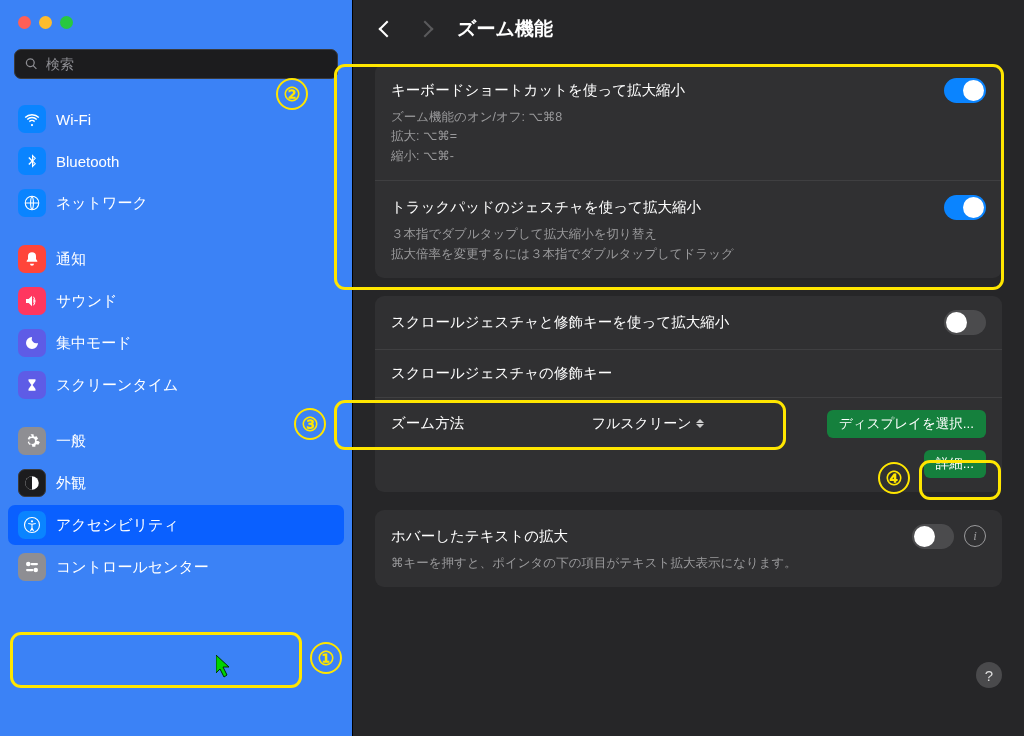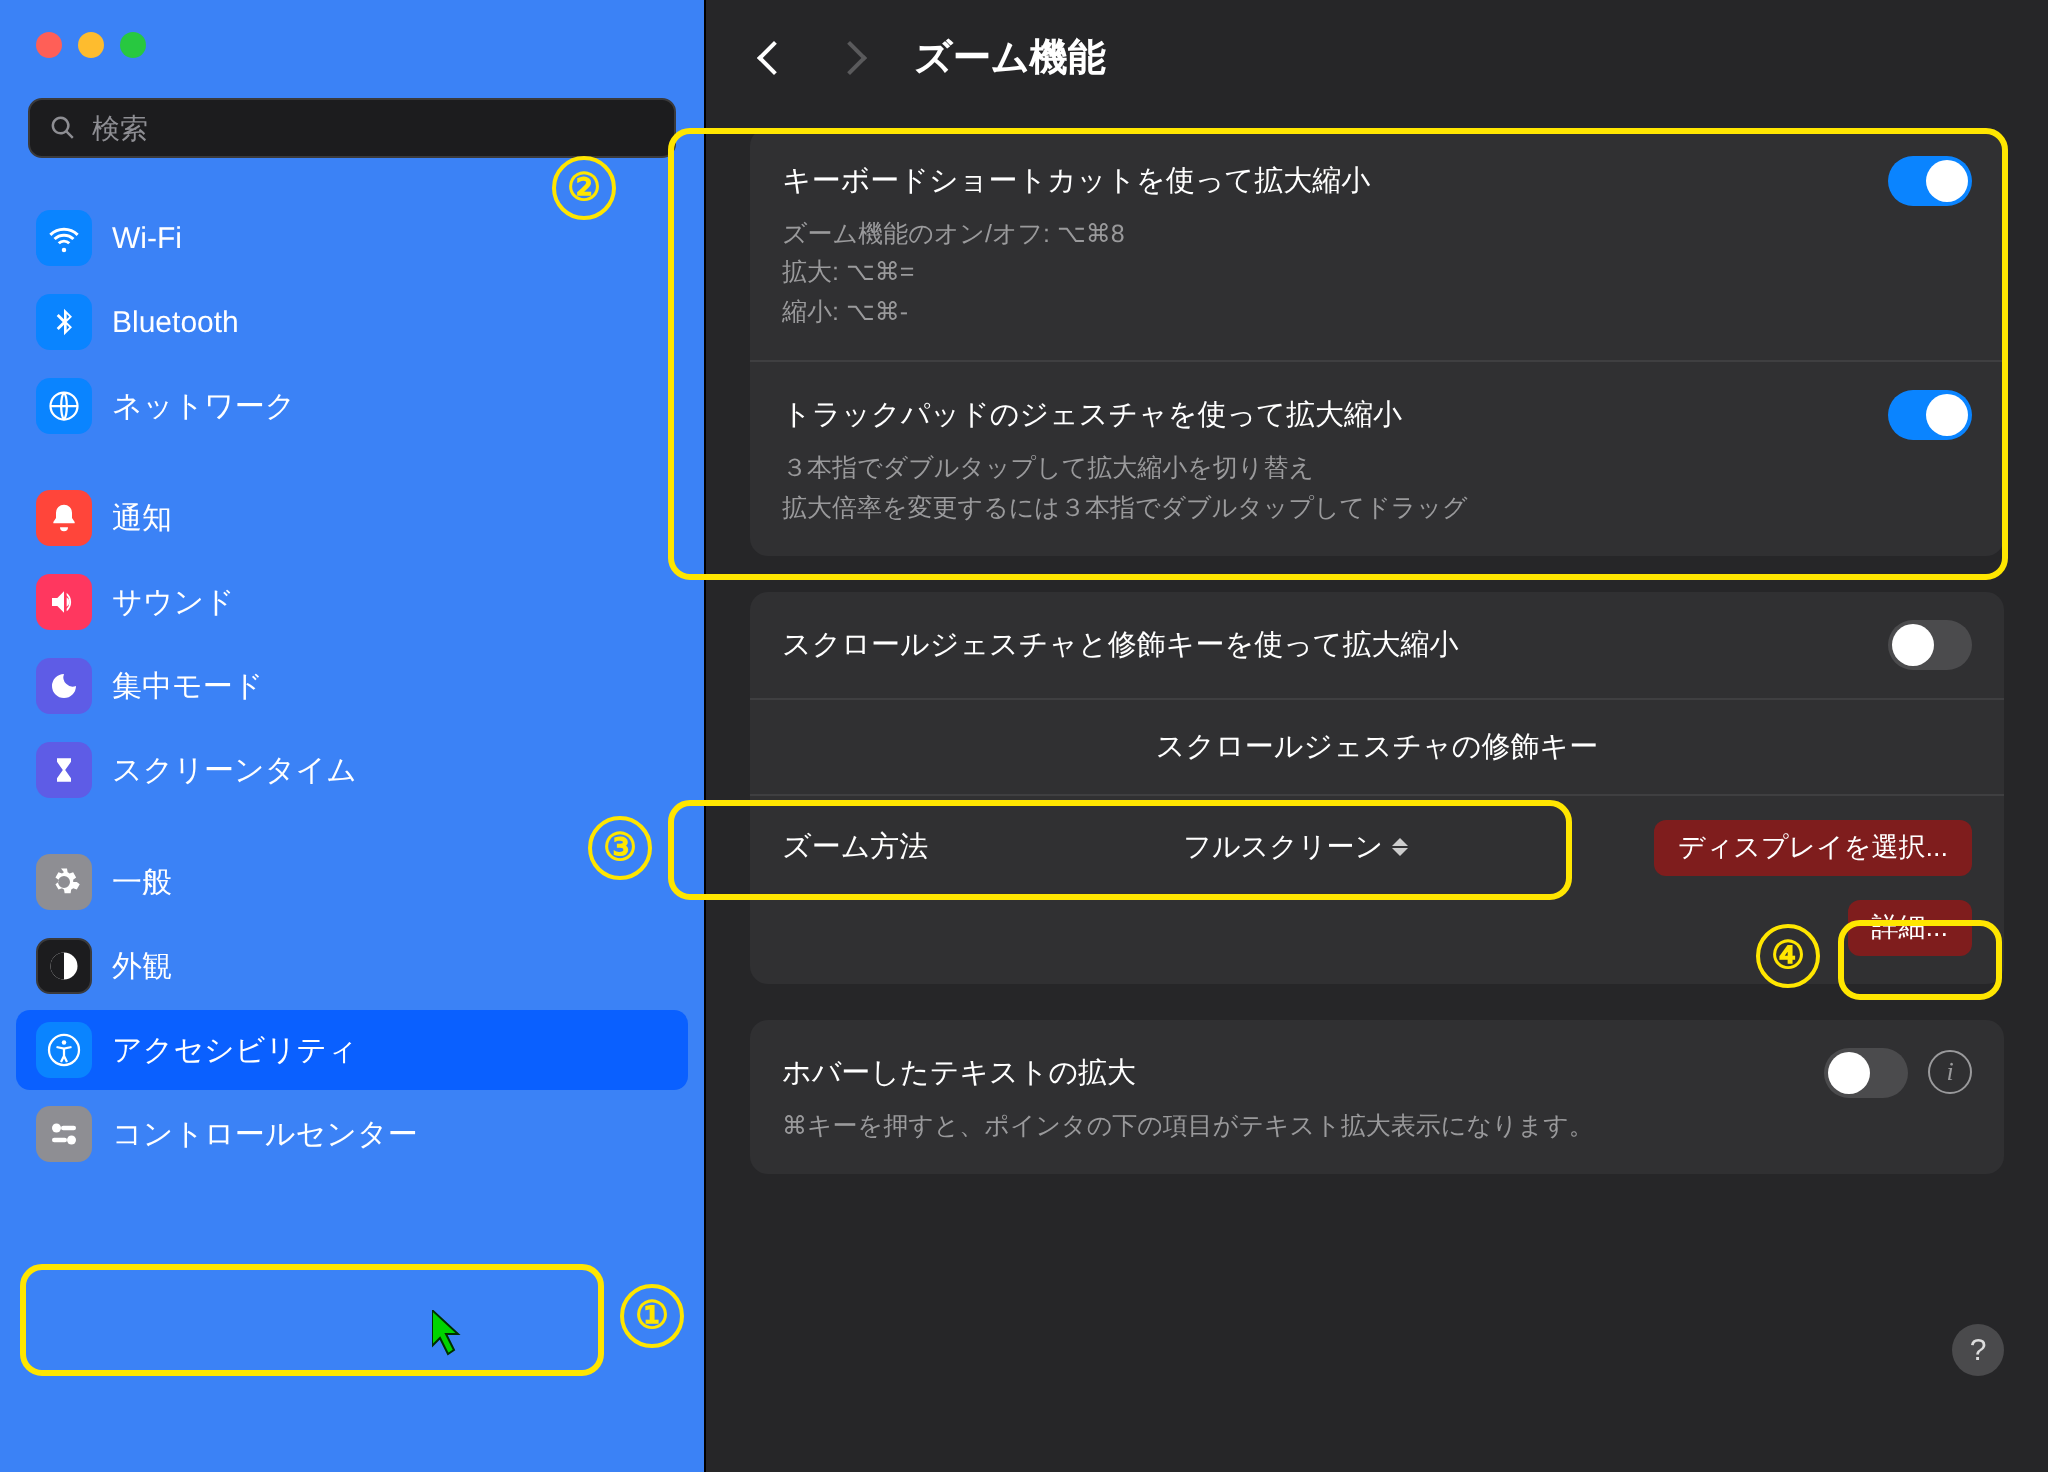--- a/index.html
+++ b/index.html
@@ -58,29 +58,29 @@
 
 
 .toggle { width: 42px; height: 25px; border-radius: 13px; position: relative; flex-shrink: 0; cursor: pointer; }
 .toggle.on { background: #0a84ff; }
 .toggle.off { background: #4b4b4d; }
 .knob { width: 21px; height: 21px; background: #fff; border-radius: 50%; position: absolute; top: 2px; }
 .toggle.on .knob { right: 2px; }
 .toggle.off .knob { left: 2px; }
 
 
-.row-select { display: flex; align-items: center; gap: 24px; justify-content: center; }
+.row-select { display: flex; align-items: center; gap: 24px; justify-content: flex-start; }
 .select-ctl { background: #3f3f41; border: 1px solid #4a4a4c; border-radius: 6px; padding: 4px 24px 4px 10px; font-size: 14px; color: #fff; position: relative; min-width: 150px; cursor: pointer; display: flex; align-items: center; gap: 6px; }
 .select-ctl.mini { min-width: auto; background: transparent; border: none; padding-right: 18px; }
 .select-arrows { position: absolute; right: 6px; display: flex; flex-direction: column; gap: 1px; }
 .arr { width: 0; height: 0; border-left: 4px solid transparent; border-right: 4px solid transparent; }
 .arr-up { border-bottom: 4px solid #ccc; }
 .arr-dn { border-top: 4px solid #ccc; }
 
-.btn { background: #7f1d1d; border: none; border-radius: 6px; padding: 5px 12px; color: #fff; font-size: 13.5px; cursor: pointer; }
+.btn { background: #15803d; border: none; border-radius: 6px; padding: 5px 12px; color: #fff; font-size: 13.5px; cursor: pointer; }
 
 .inforow { display: flex; align-items: center; gap: 10px; }
 .info-icon { width: 22px; height: 22px; border: 1.5px solid #9a9a9c; border-radius: 50%; display: flex; align-items: center; justify-content: center; font-size: 13px; color: #9a9a9c; font-style: italic; font-family: serif; cursor: pointer; }
 
 .help-btn { position: absolute; right: 22px; bottom: 48px; width: 26px; height: 26px; border-radius: 50%; background: #4a4a4c; display: flex; align-items: center; justify-content: center; font-size: 15px; color: #ddd; cursor: pointer; }
 
 
 .anno-circle { position: absolute; width: 32px; height: 32px; border: 2.5px solid #ffe600; border-radius: 50%; display: flex; align-items: center; justify-content: center; color: #ffe600; font-size: 19px; font-weight: bold; pointer-events: none; z-index: 100; }
 .anno-box { position: absolute; border: 3px solid #ffe600; border-radius: 11px; pointer-events: none; z-index: 99; }
 .cursor-pointer { position: absolute; z-index: 101; pointer-events: none; }

